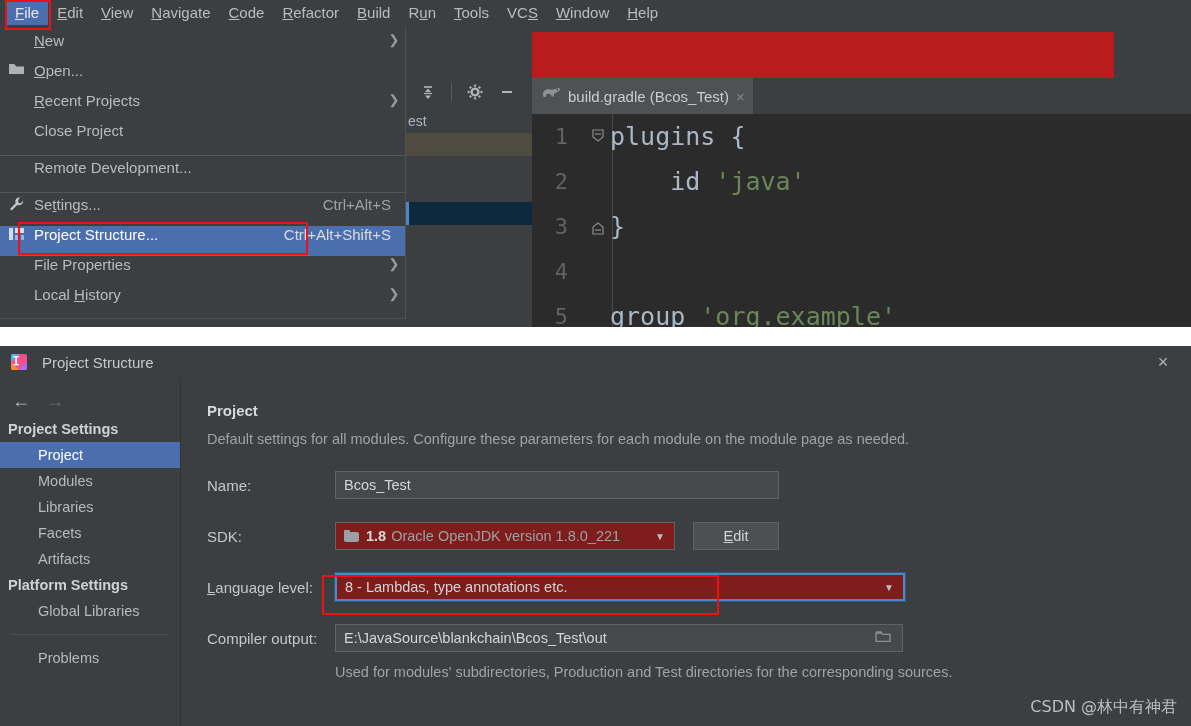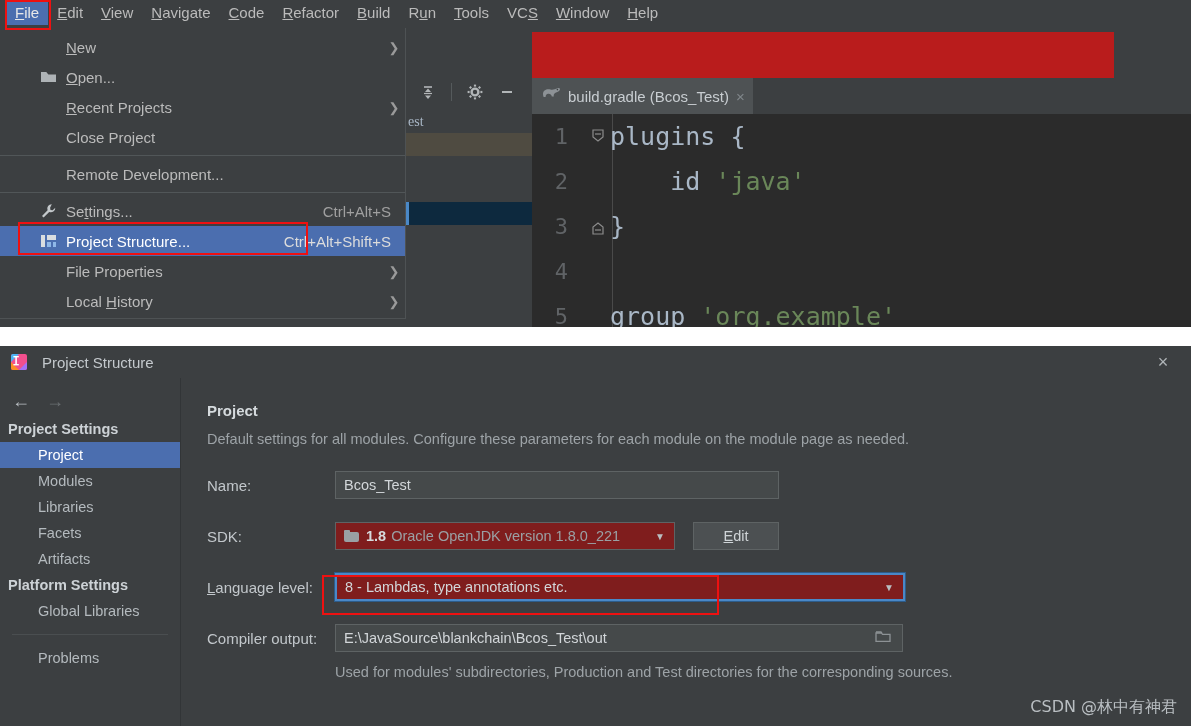--- a/index.html
+++ b/index.html
@@ -84,25 +84,24 @@
     border-left: none;
     border-top: none;
     box-sizing: border-box;
     z-index: 20;
     padding: 4px 0 2px 0;
   }
   .menu-row {
     position: relative;
     height: 30px;
     display: flex;
-    align-items: center;
+    align-items: flex-start;
     color: #bbbbbb;
     font-size: 15px;
     cursor: default;
-    padding-left: 32px;
   }
   .menu-row.selected {
     background: #4b6eaf;
     color: #ffffff;
   }
   .menu-icon {
     width: 34px;
     min-width: 34px;
     display: flex;
     align-items: center;
@@ -150,21 +149,21 @@
   .tw-ico { width: 18px; height: 18px; position: relative; }
   .tw-divider { width: 1px; height: 18px; background: #555a5c; }
 
   #tree-area {
     position: absolute;
     left: 0; top: 82px;
     width: 126px; height: 245px;
     background: #3c3f41;
     border-right: 1px solid #2e3133;
   }
-  .tree-row { position: absolute; left: 0; width: 126px; height: 23px; font-family: Liberation Serif, serif; }
+  .tree-row { position: absolute; left: 0; width: 126px; height: 23px; }
   .tree-text {
     color: #a9b7c6;
     font-size: 14px;
     line-height: 23px;
     padding-left: 2px;
   }
   .tree-row.hl-brown { background: #4f4b41; }
   .tree-row.hl-blue { background: #0d293e; }
   .tree-leftbar { position: absolute; left: 0; width: 3px; background: #4a88c7; }
 

